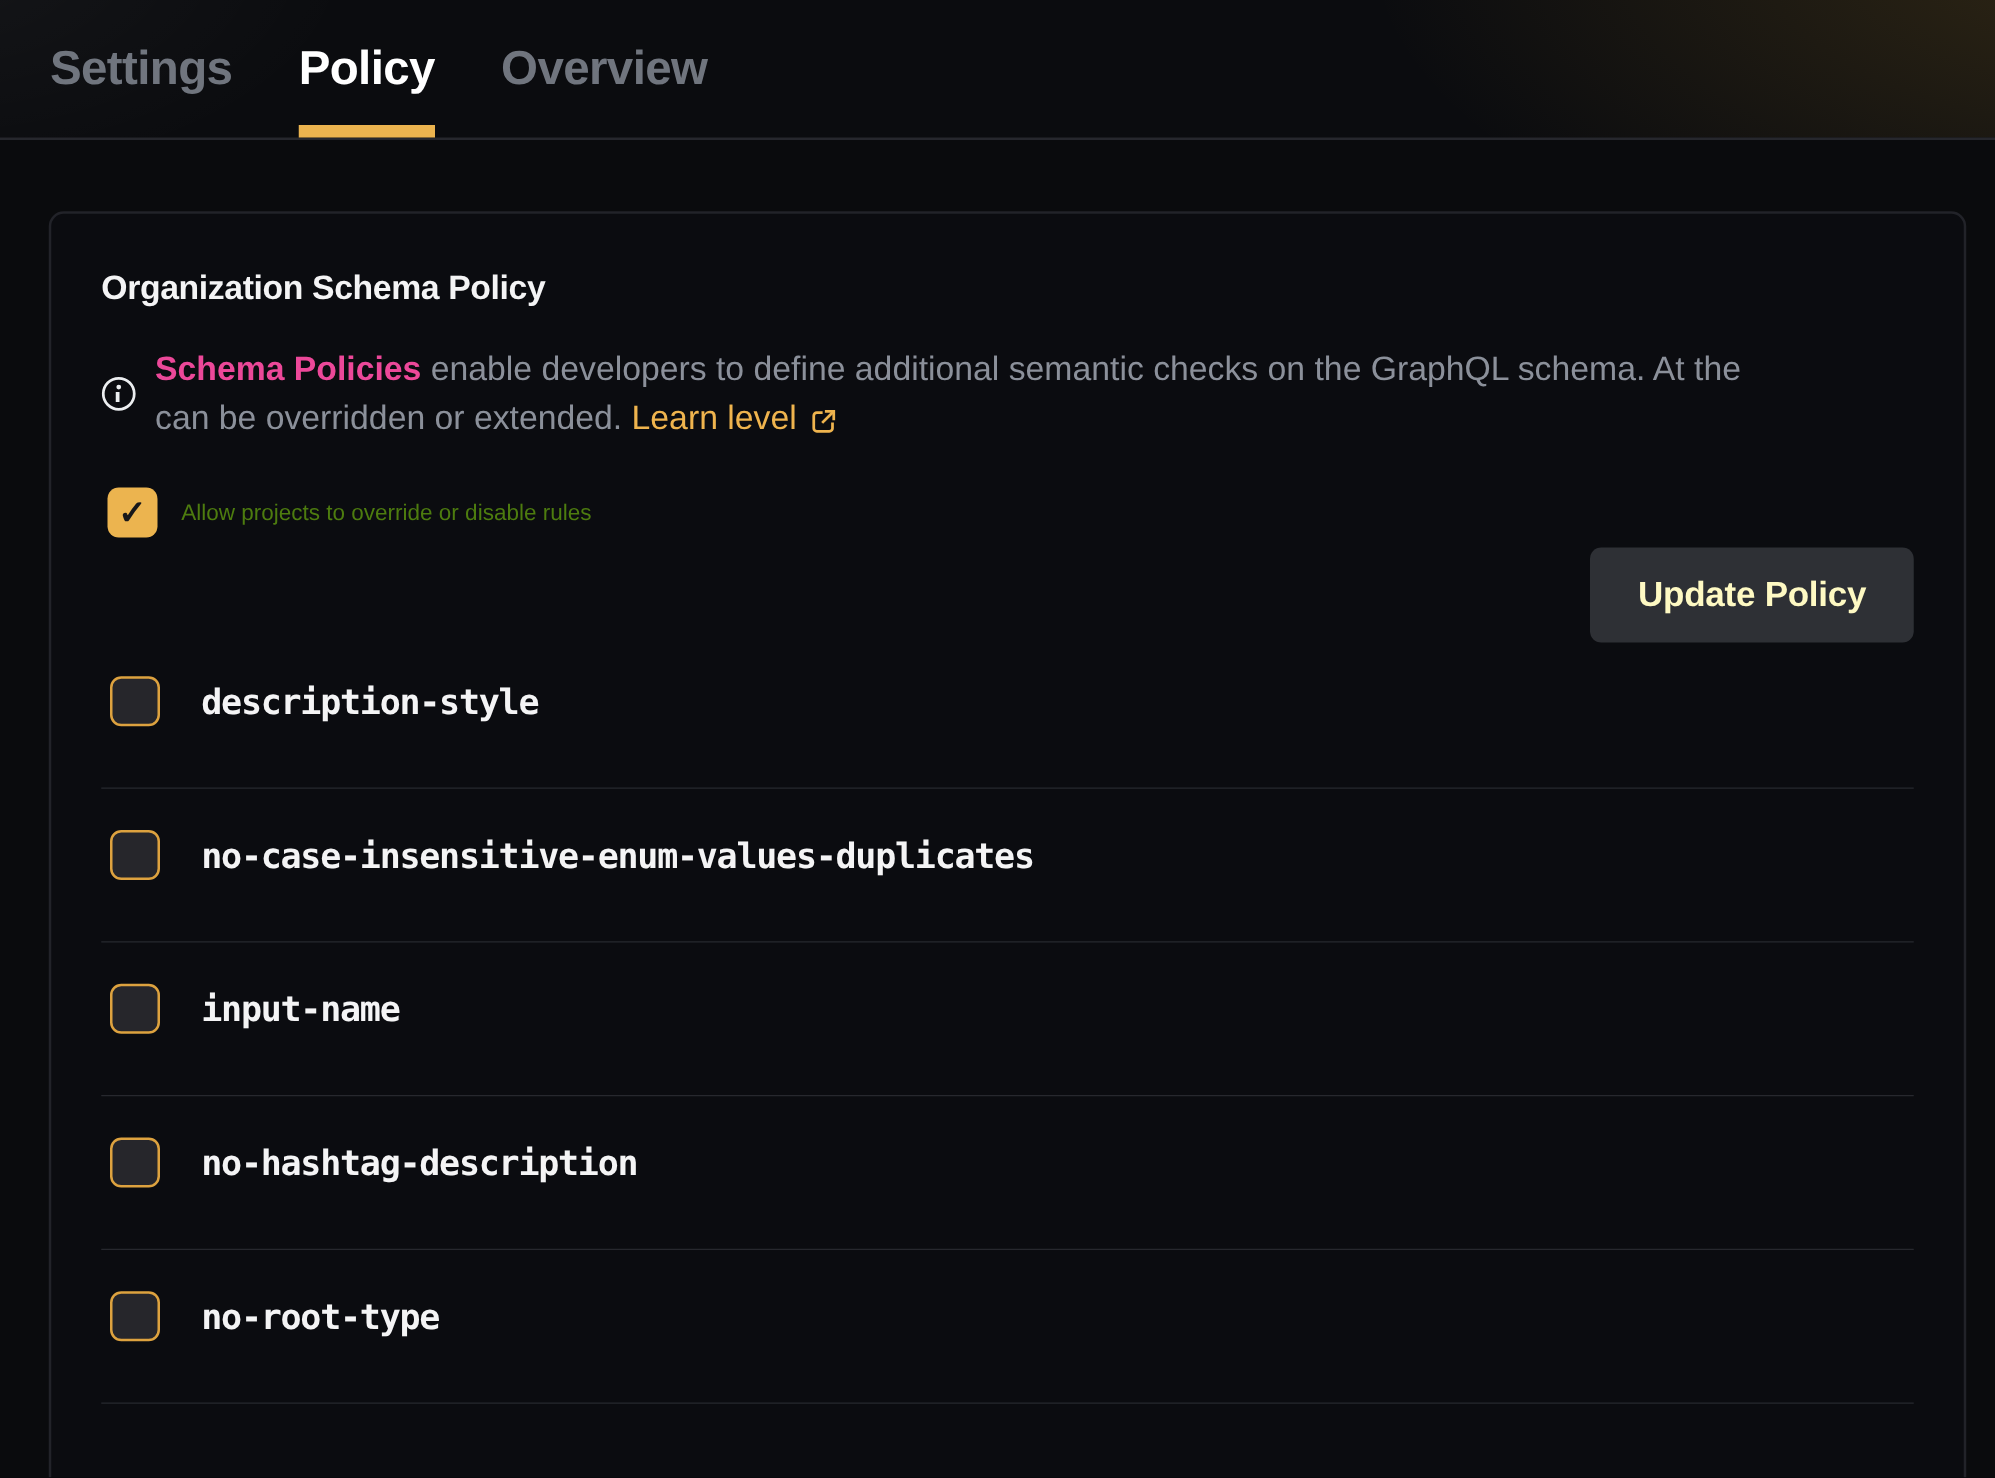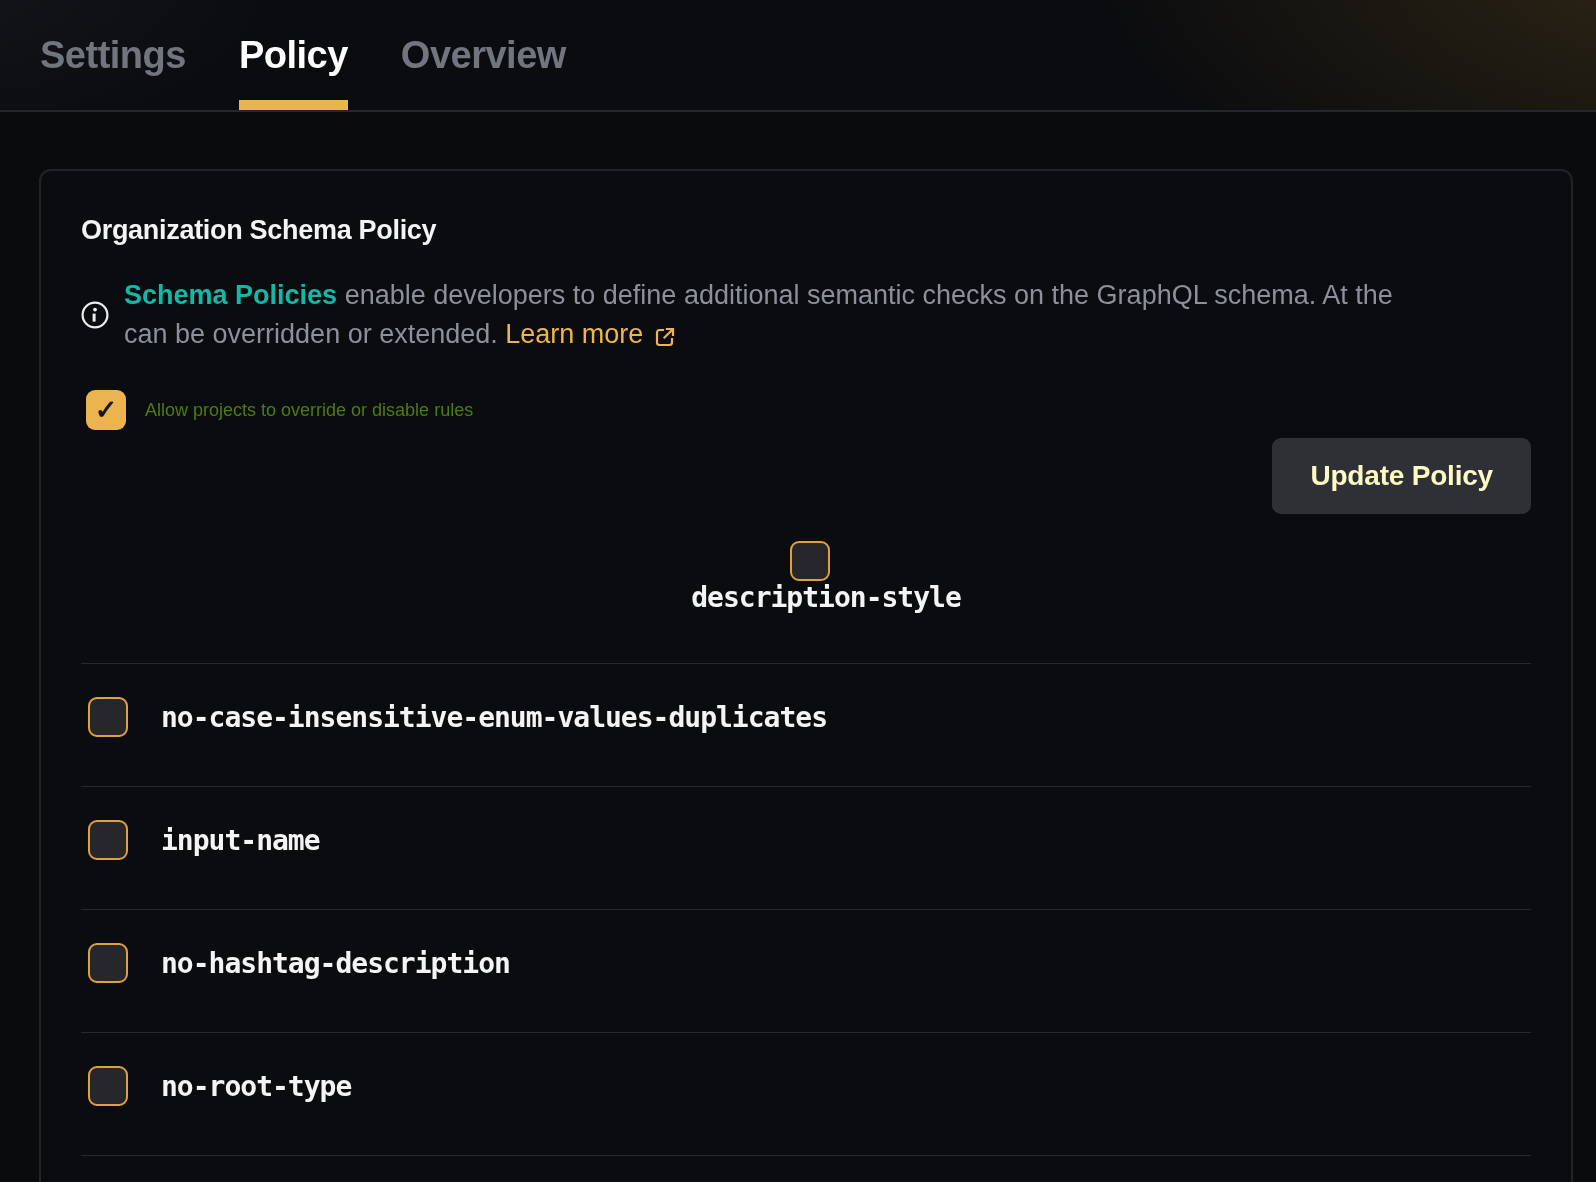--- a/index.html
+++ b/index.html
@@ -40,21 +40,21 @@
   .card h1 {
     margin-top:44px; font-size:27px; font-weight:700; color:#f4f4f5;
     letter-spacing:-0.3px;
   }
   
   .info {
     margin-top:30px; display:flex; align-items:center; gap:15px;
   }
   .info-icon { flex:0 0 28px; height:28px; }
   .para { font-size:27px; line-height:39px; color:#8b909a; }
-  .para b { font-weight:700; color:#14b8a6; }
+  .para b { font-weight:700; color:#ec4899; }
   .learn-link {
     color:#efb44e; text-decoration:none; cursor:pointer;
     display:inline-flex; align-items:center; gap:8px;
   }
   .ext-icon { width:24px; height:24px; margin-left:2px; position:relative; top:2px; }
   
   .allow-row { margin-top:36px; display:flex; align-items:center; gap:19px; padding-left:5px; }
   .cbx {
     width:40px; height:40px; border-radius:9px; cursor:pointer;
     display:flex; align-items:center; justify-content:center;
@@ -70,21 +70,21 @@
     font-family:"Liberation Sans", sans-serif;
     border:none; border-radius:9px; height:76px; padding:0 38px; cursor:pointer;
     letter-spacing:-0.2px;
   }
   
   .rules { margin-top:2px; }
   .rule-row {
     display:flex; align-items:center; padding:33px 0 49px 7px;
     border-bottom:1px solid #27282e;
   }
-  .rule-row:first-child { padding-top:25px;flex-direction:column; }
+  .rule-row:first-child { padding-top:25px; }
   .rule-name {
     margin-left:33px; font-family:"DejaVu Sans Mono", monospace;
     font-weight:700; font-size:28px; color:#f4f4f5; letter-spacing:-1px;
   }
 </style>
 </head>
 <body>
 
 <div class="screen">
 
@@ -109,21 +109,21 @@
 
     <div class="info">
       <svg class="info-icon" viewBox="0 0 28 28" fill="none">
         <circle cx="14" cy="14" r="12.4" stroke="#eceef0" stroke-width="2.2"></circle>
         <circle cx="14" cy="8.6" r="1.9" fill="#eceef0"></circle>
         <path d="M11.6 12.6h3v8h-3z" fill="#eceef0"></path>
       </svg>
       <div class="para">
         <div><b>Schema Policies</b><span> enable developers to define additional semantic checks on the GraphQL schema. At the</span></div>
         <div><span>can be overridden or extended. </span><a class="learn-link">
-              <span>Learn more</span>
+              <span>Learn level</span>
               <svg class="ext-icon" viewBox="0 0 24 24" fill="none" stroke="#efb44e" stroke-width="2.2" stroke-linecap="square">
           <path d="M10 5H6.5C5.1 5 4 6.1 4 7.5v10C4 18.9 5.1 20 6.5 20h10c1.4 0 2.5-1.1 2.5-2.5V14"></path>
           <path d="M14 4h6v6"></path>
           <path d="M11.5 12.5L19.5 4.5"></path>
         </svg>
             </a></div>
       </div>
     </div>
 
     <div class="allow-row">

